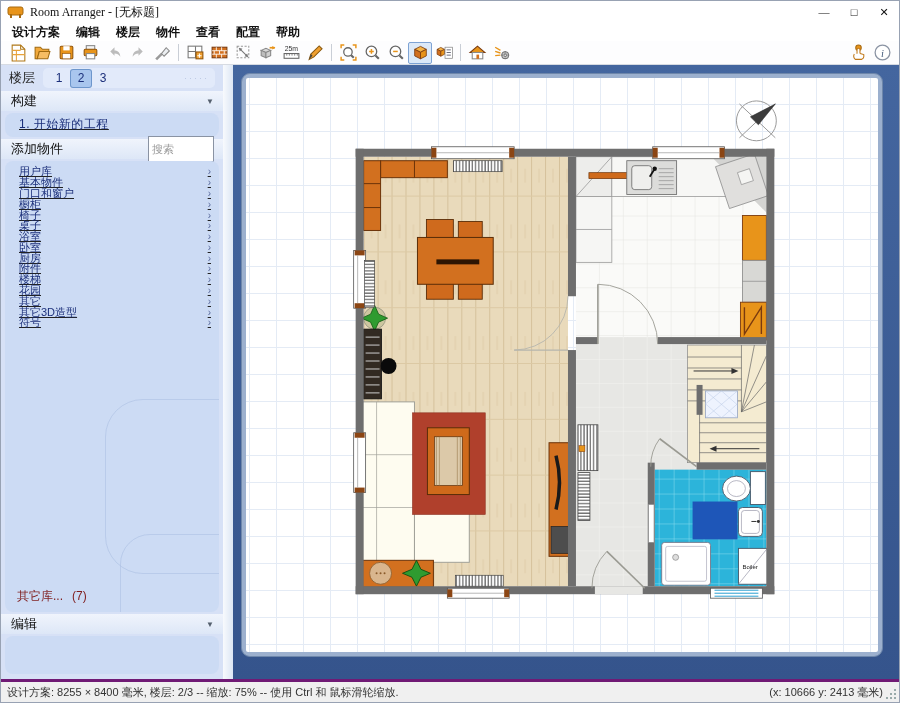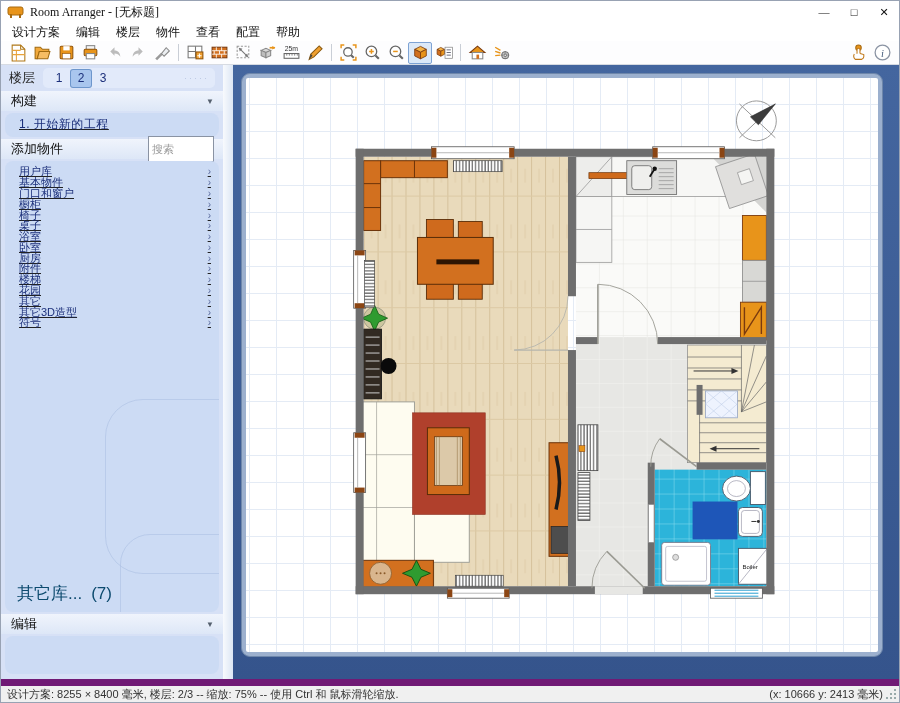--- a/index.html
+++ b/index.html
@@ -9,21 +9,21 @@
     font-size:12px; color:#222; background:#fff; position:relative;
     border:1px solid #98a2b3;
   }
   
   .titlebar { height:22px; display:flex; align-items:center; background:#fff; padding-left:6px;font-family:Liberation Serif, serif; }
   .app-ico { width:17px; height:13px; margin-right:6px; }
   .title-text { font-size:12px; color:#111; }
   .win-btns { margin-left:auto; display:flex; height:22px; }
   .win-btn { width:30px; height:22px; display:flex; align-items:center; justify-content:center; font-size:11px; color:#111; }
   
-  .menubar { height:18px; display:flex; align-items:center; background:#fff; padding-left:3px; }
+  .menubar { height:18px; display:flex; align-items:center; background:#fff; padding-left:3px;font-weight:bold; }
   .menu-item { padding:1px 8px; color:#111; cursor:default; }
   
   .toolbar { height:24px; display:flex; align-items:center; background:#fdfdfe; border-bottom:1px solid #d7dbe2; padding:0 5px; }
   .tbtn { width:24px; height:22px; display:flex; align-items:center; justify-content:center; border:1px solid transparent; border-radius:2px; }
   .tbtn.active { border-color:#7ea3d4; background:#dcE9f8; }
   .tsep { width:1px; height:17px; background:#c9ced6; margin:0 4px; }
   .tspacer { flex:1; }
   .ico { width:19px; height:19px; display:block; }
   
   .sidebar { position:absolute; left:0; top:64px; width:222px; bottom:23px;
@@ -40,21 +40,21 @@
   .sec-arrow { font-size:8px; color:#55606e; }
   .panel { background:#ccdbf4; border-radius:8px; margin:2px 4px;text-decoration:underline; }
   .steps-panel { padding:5px 6px 6px 14px; flex:0 0 auto; }
   .step-item { line-height:13.4px; color:#1b2f7a; letter-spacing:.5px; cursor:default; }
   .search-input { width:66px; height:15px; font-size:11px; border:1px solid #8a93a3; background:#fff; padding:12px 3px; color:#333; }
   .search-input::placeholder { color:#999; }
   .cats-panel { flex:1 1 auto; position:relative; padding:5px 8px 4px 14px; overflow:hidden; }
   .cat-item { height:10.8px; display:flex; align-items:center; justify-content:space-between;
     font-size:11px; color:#1b2f7a; cursor:default;gap:16px; }
   .cat-chev { color:#5a6b9e; font-size:10px; }
-  .more-libs { position:absolute; left:12px; bottom:7px; color:#0c4a6e; font-size:17px; }
+  .more-libs { position:absolute; left:12px; bottom:7px; color:#7f1d1d; font-size:12px; }
   .more-libs .cnt { margin-left:9px; }
   .edit-panel { height:38px; flex:0 0 auto; margin-bottom:5px; }
   .ghost { position:absolute; border:1.5px solid rgba(172,192,226,.6); border-radius:38px; pointer-events:none; }
   .ghost.g1 { left:100px; top:238px; width:240px; height:175px; }
   .ghost.g2 { left:115px; top:373px; width:150px; height:190px; border-radius:30px; }
   
   .canvas-area { position:absolute; left:222px; top:64px; right:0; bottom:23px; }
   .left-strip { position:absolute; left:0; top:0; width:10px; height:100%;
     background:linear-gradient(90deg,#f8fafd,#dce6f4); }
   .mdi { position:absolute; left:10px; right:0; top:0; bottom:0;
@@ -62,21 +62,21 @@
   .child-win { position:absolute; left:8px; top:8px; right:16px; bottom:22px;
     background:#9cb0ce; border:1px solid #6e87ab; border-radius:9px; padding:4px; }
   .page { width:100%; height:100%; background:#fff; border-radius:2px; position:relative; overflow:hidden;
     background-image:
       linear-gradient(#e4ebf5 1px, transparent 1px),
       linear-gradient(90deg,#e4ebf5 1px, transparent 1px);
     background-size:27px 27px; background-position:3px -1px; }
   .plan-svg { position:absolute; inset:0; width:100%; height:100%; }
   
   .statusbar { position:absolute; left:0; bottom:0; width:100%; height:23px;
-    background:#f0f0f0; border-top:7px solid #701a75; display:flex; align-items:center;
+    background:#f0f0f0; border-top:3px solid #701a75; display:flex; align-items:center;
     padding:0 6px; font-size:11px; color:#333; }
   .status-right { margin-left:auto; margin-right:10px; }
   .grip { position:absolute; right:2px; bottom:2px; width:12px; height:12px;
     background:
       radial-gradient(circle at 10px 10px,#9aa 1.2px,transparent 1.4px),
       radial-gradient(circle at 6px 10px,#9aa 1.2px,transparent 1.4px),
       radial-gradient(circle at 10px 6px,#9aa 1.2px,transparent 1.4px),
       radial-gradient(circle at 2px 10px,#9aa 1.2px,transparent 1.4px),
       radial-gradient(circle at 10px 2px,#9aa 1.2px,transparent 1.4px),
       radial-gradient(circle at 6px 6px,#9aa 1.2px,transparent 1.4px); }

